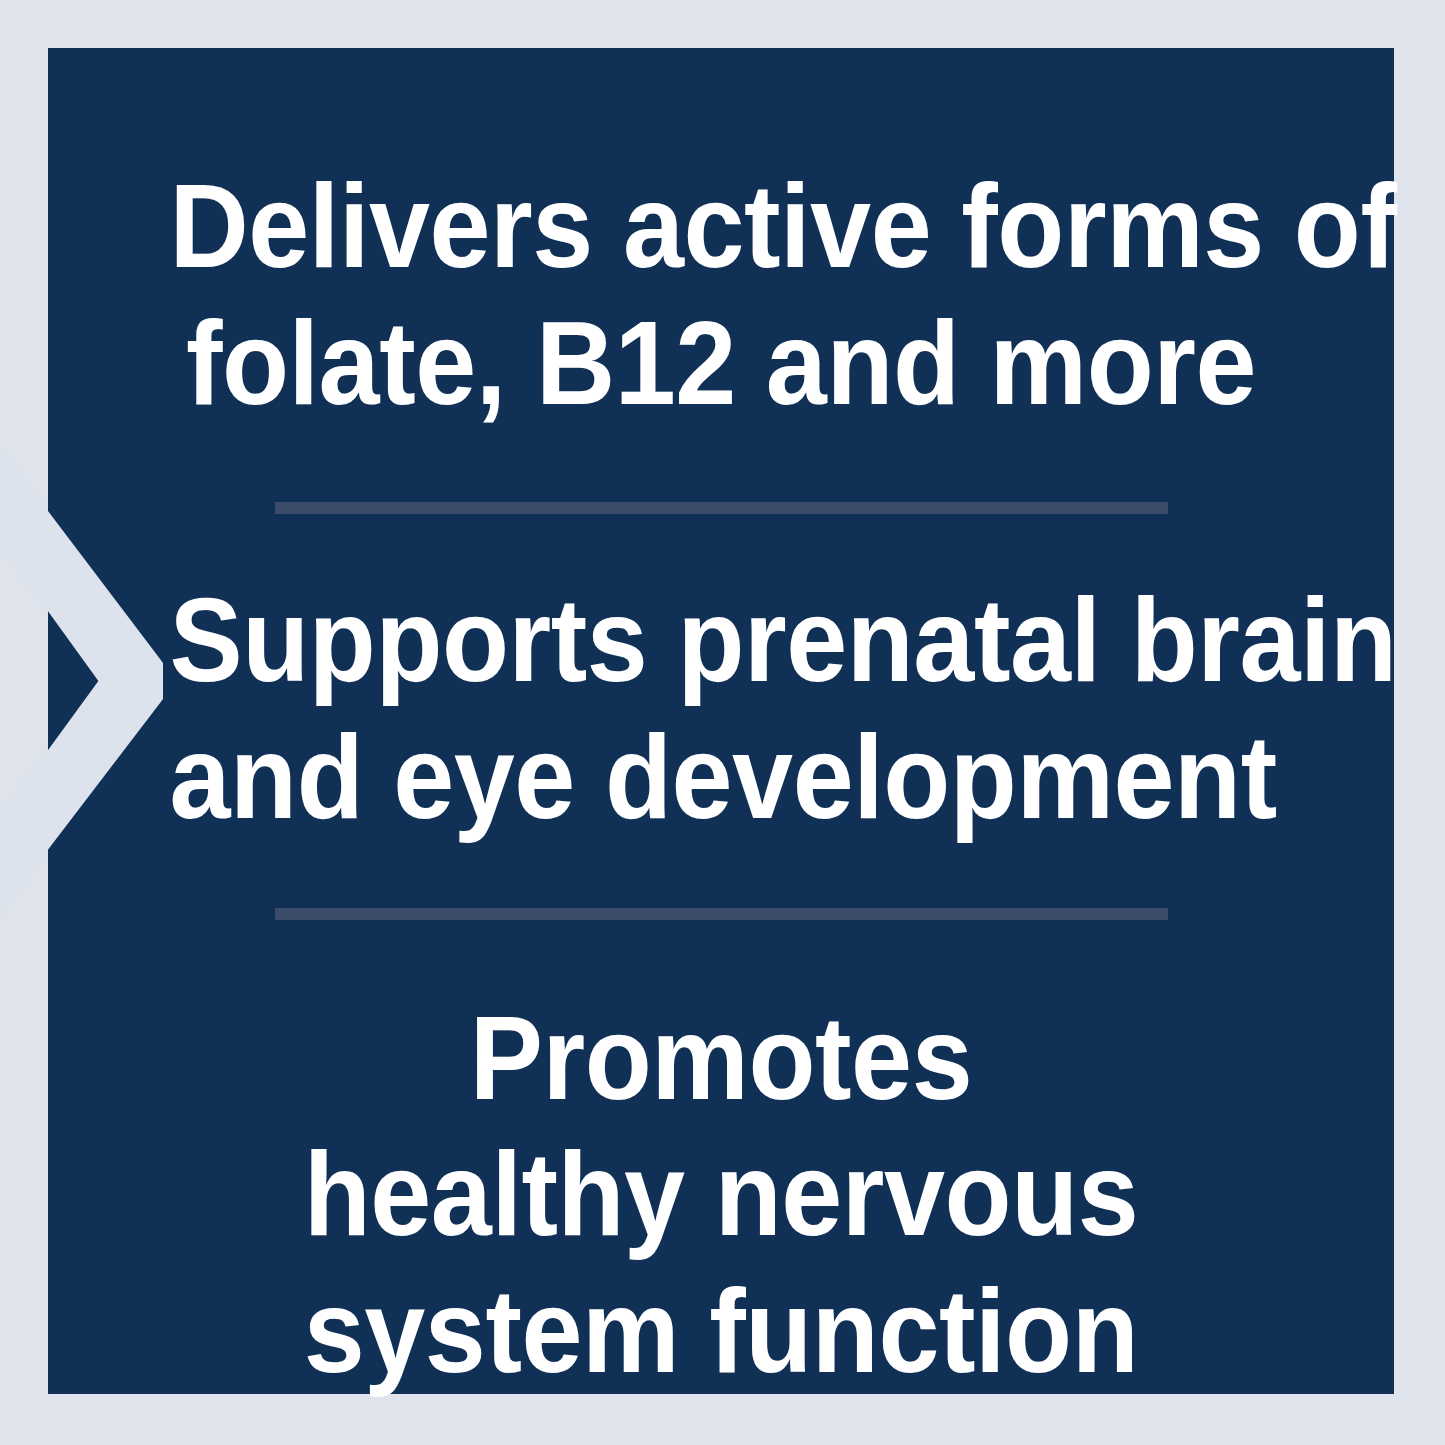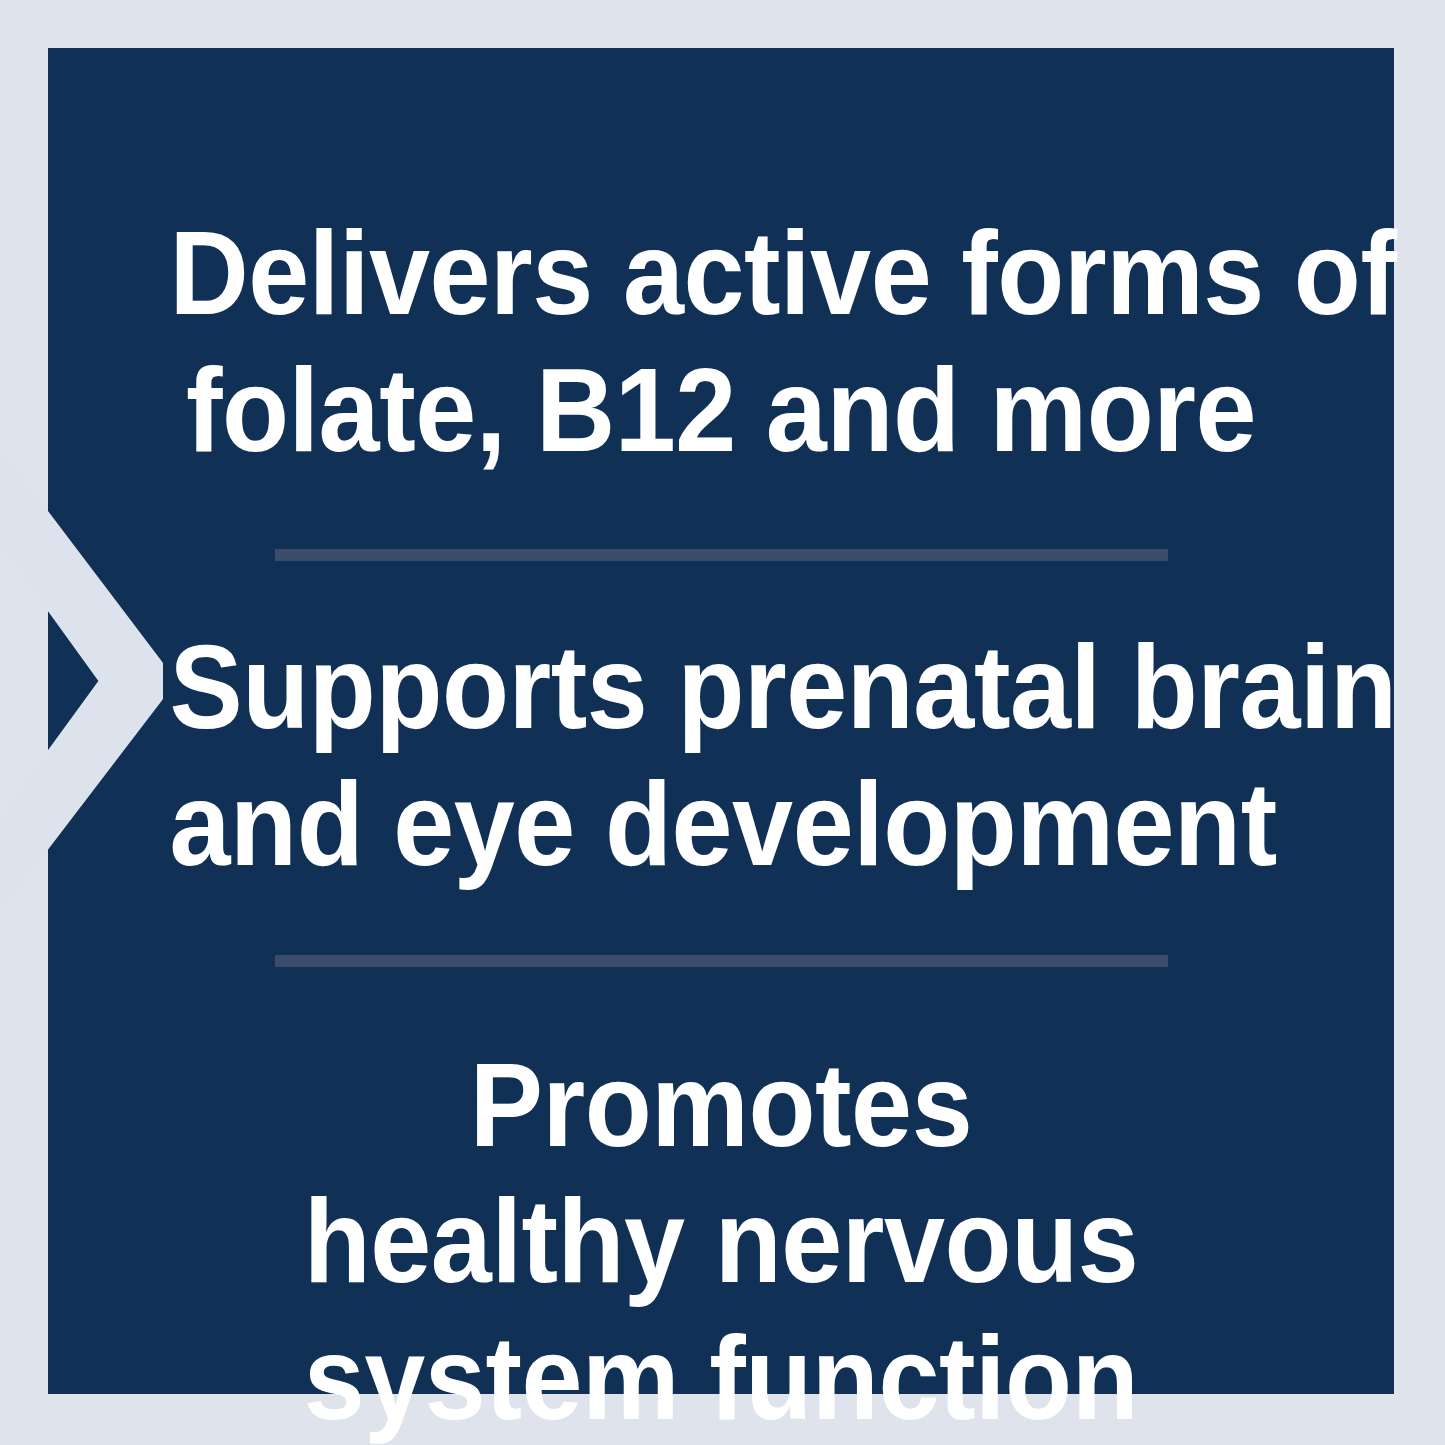--- a/index.html
+++ b/index.html
@@ -44,21 +44,20 @@
     left: 48px;
     top: 48px;
     width: 1346px;
     height: 1346px;
     display: flex;
     flex-direction: column;
     justify-content: flex-start;
     align-items: center;
     box-sizing: border-box;
     padding: 100px 80px 60px 80px;
-    margin-top: 47px;
   }
 
   .benefit {
     width: 100%;
     text-align: center;
     color: #ffffff;
     font-weight: 700;
     font-stretch: condensed;
     letter-spacing: -0.5px;
     text-rendering: optimizeLegibility;

